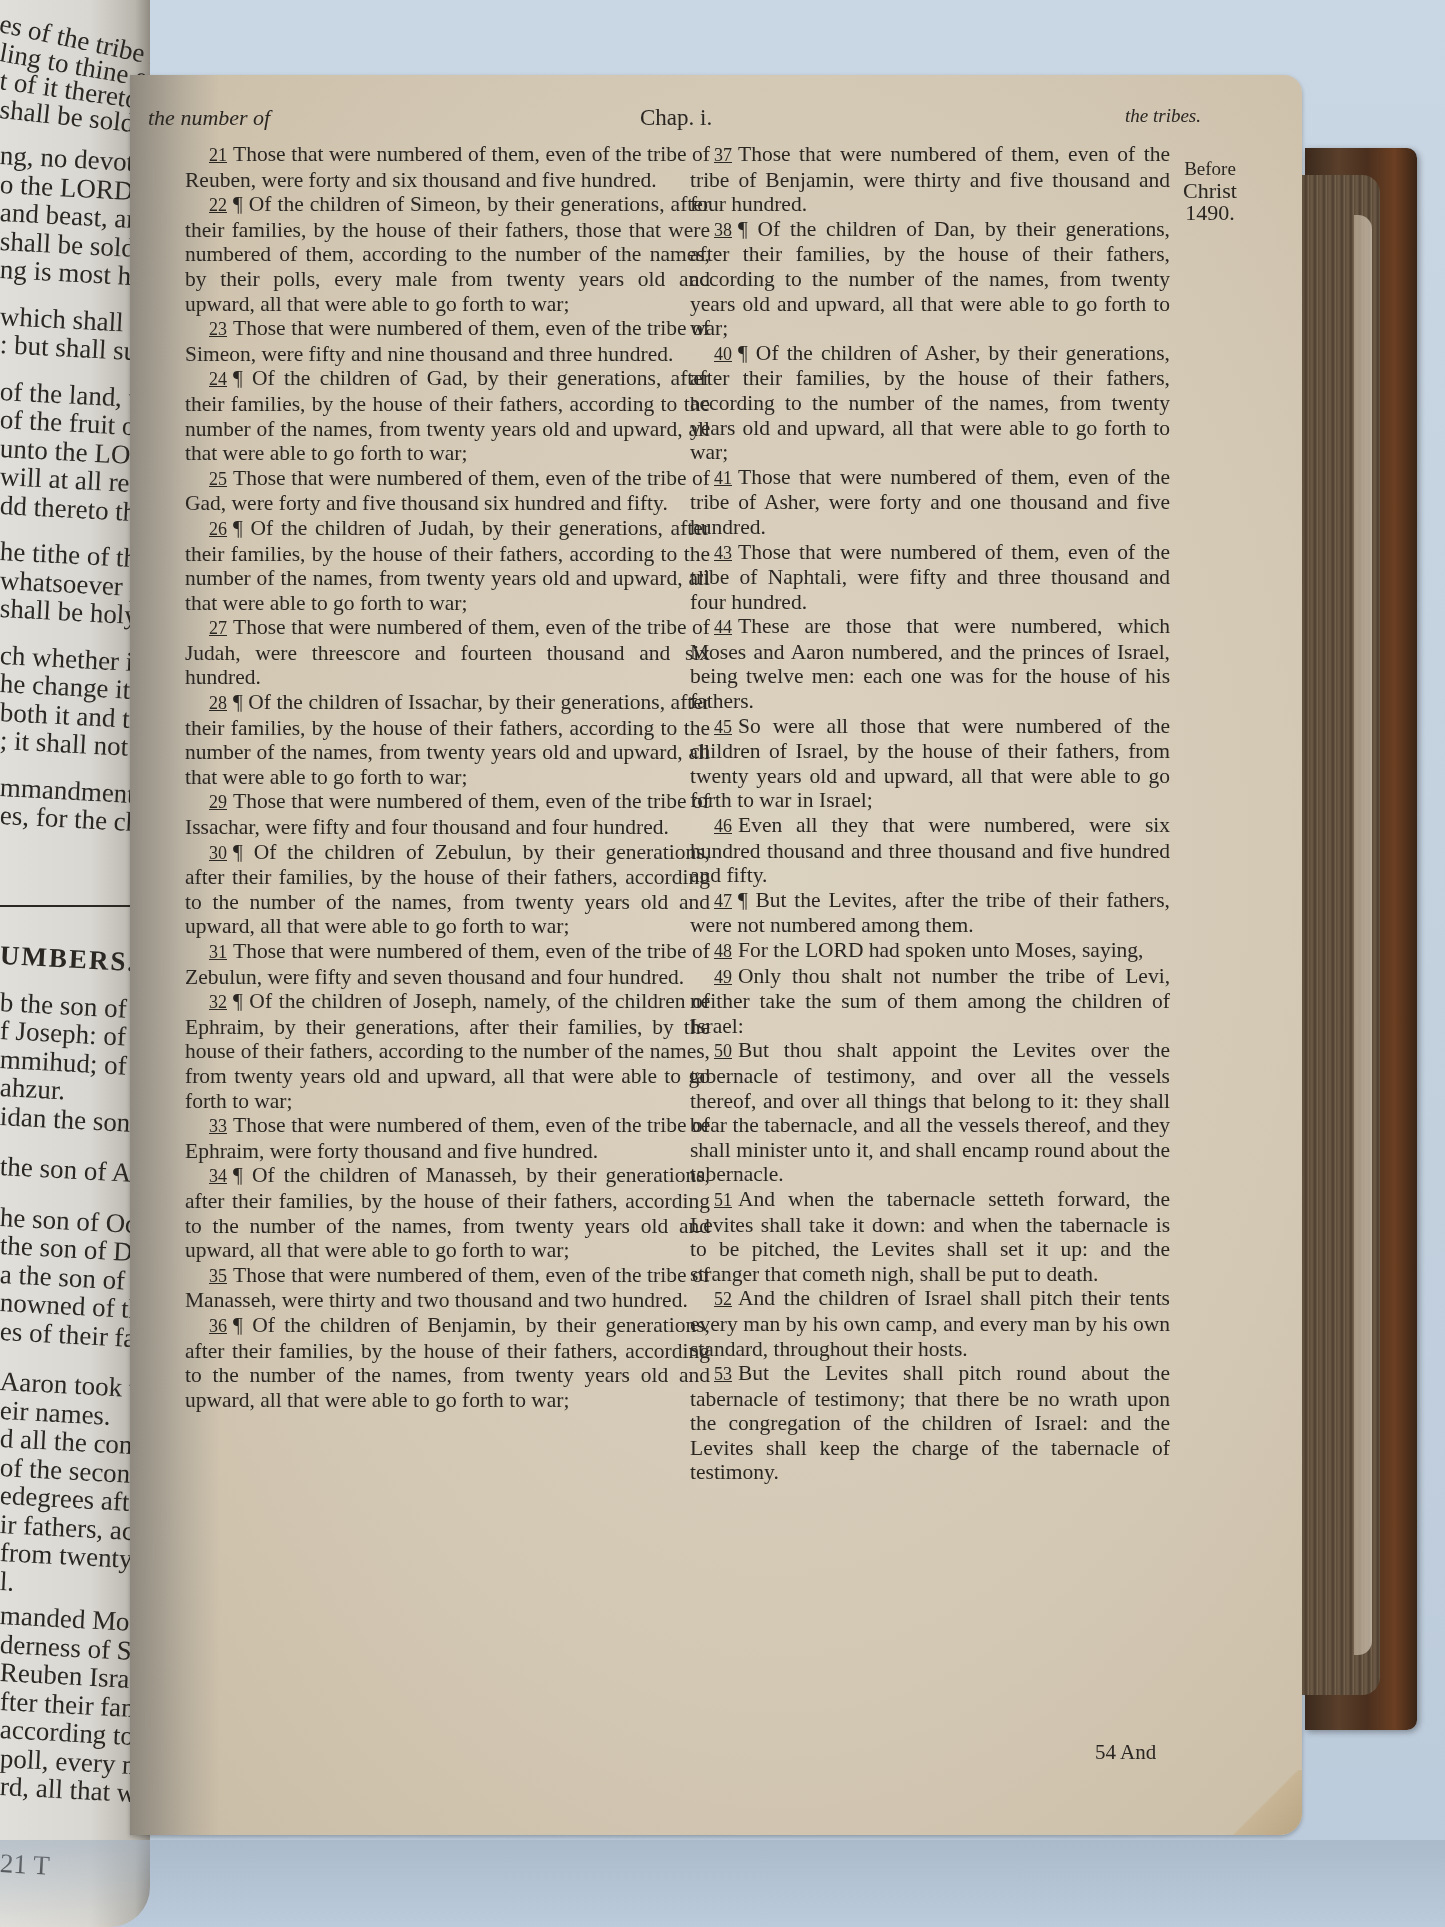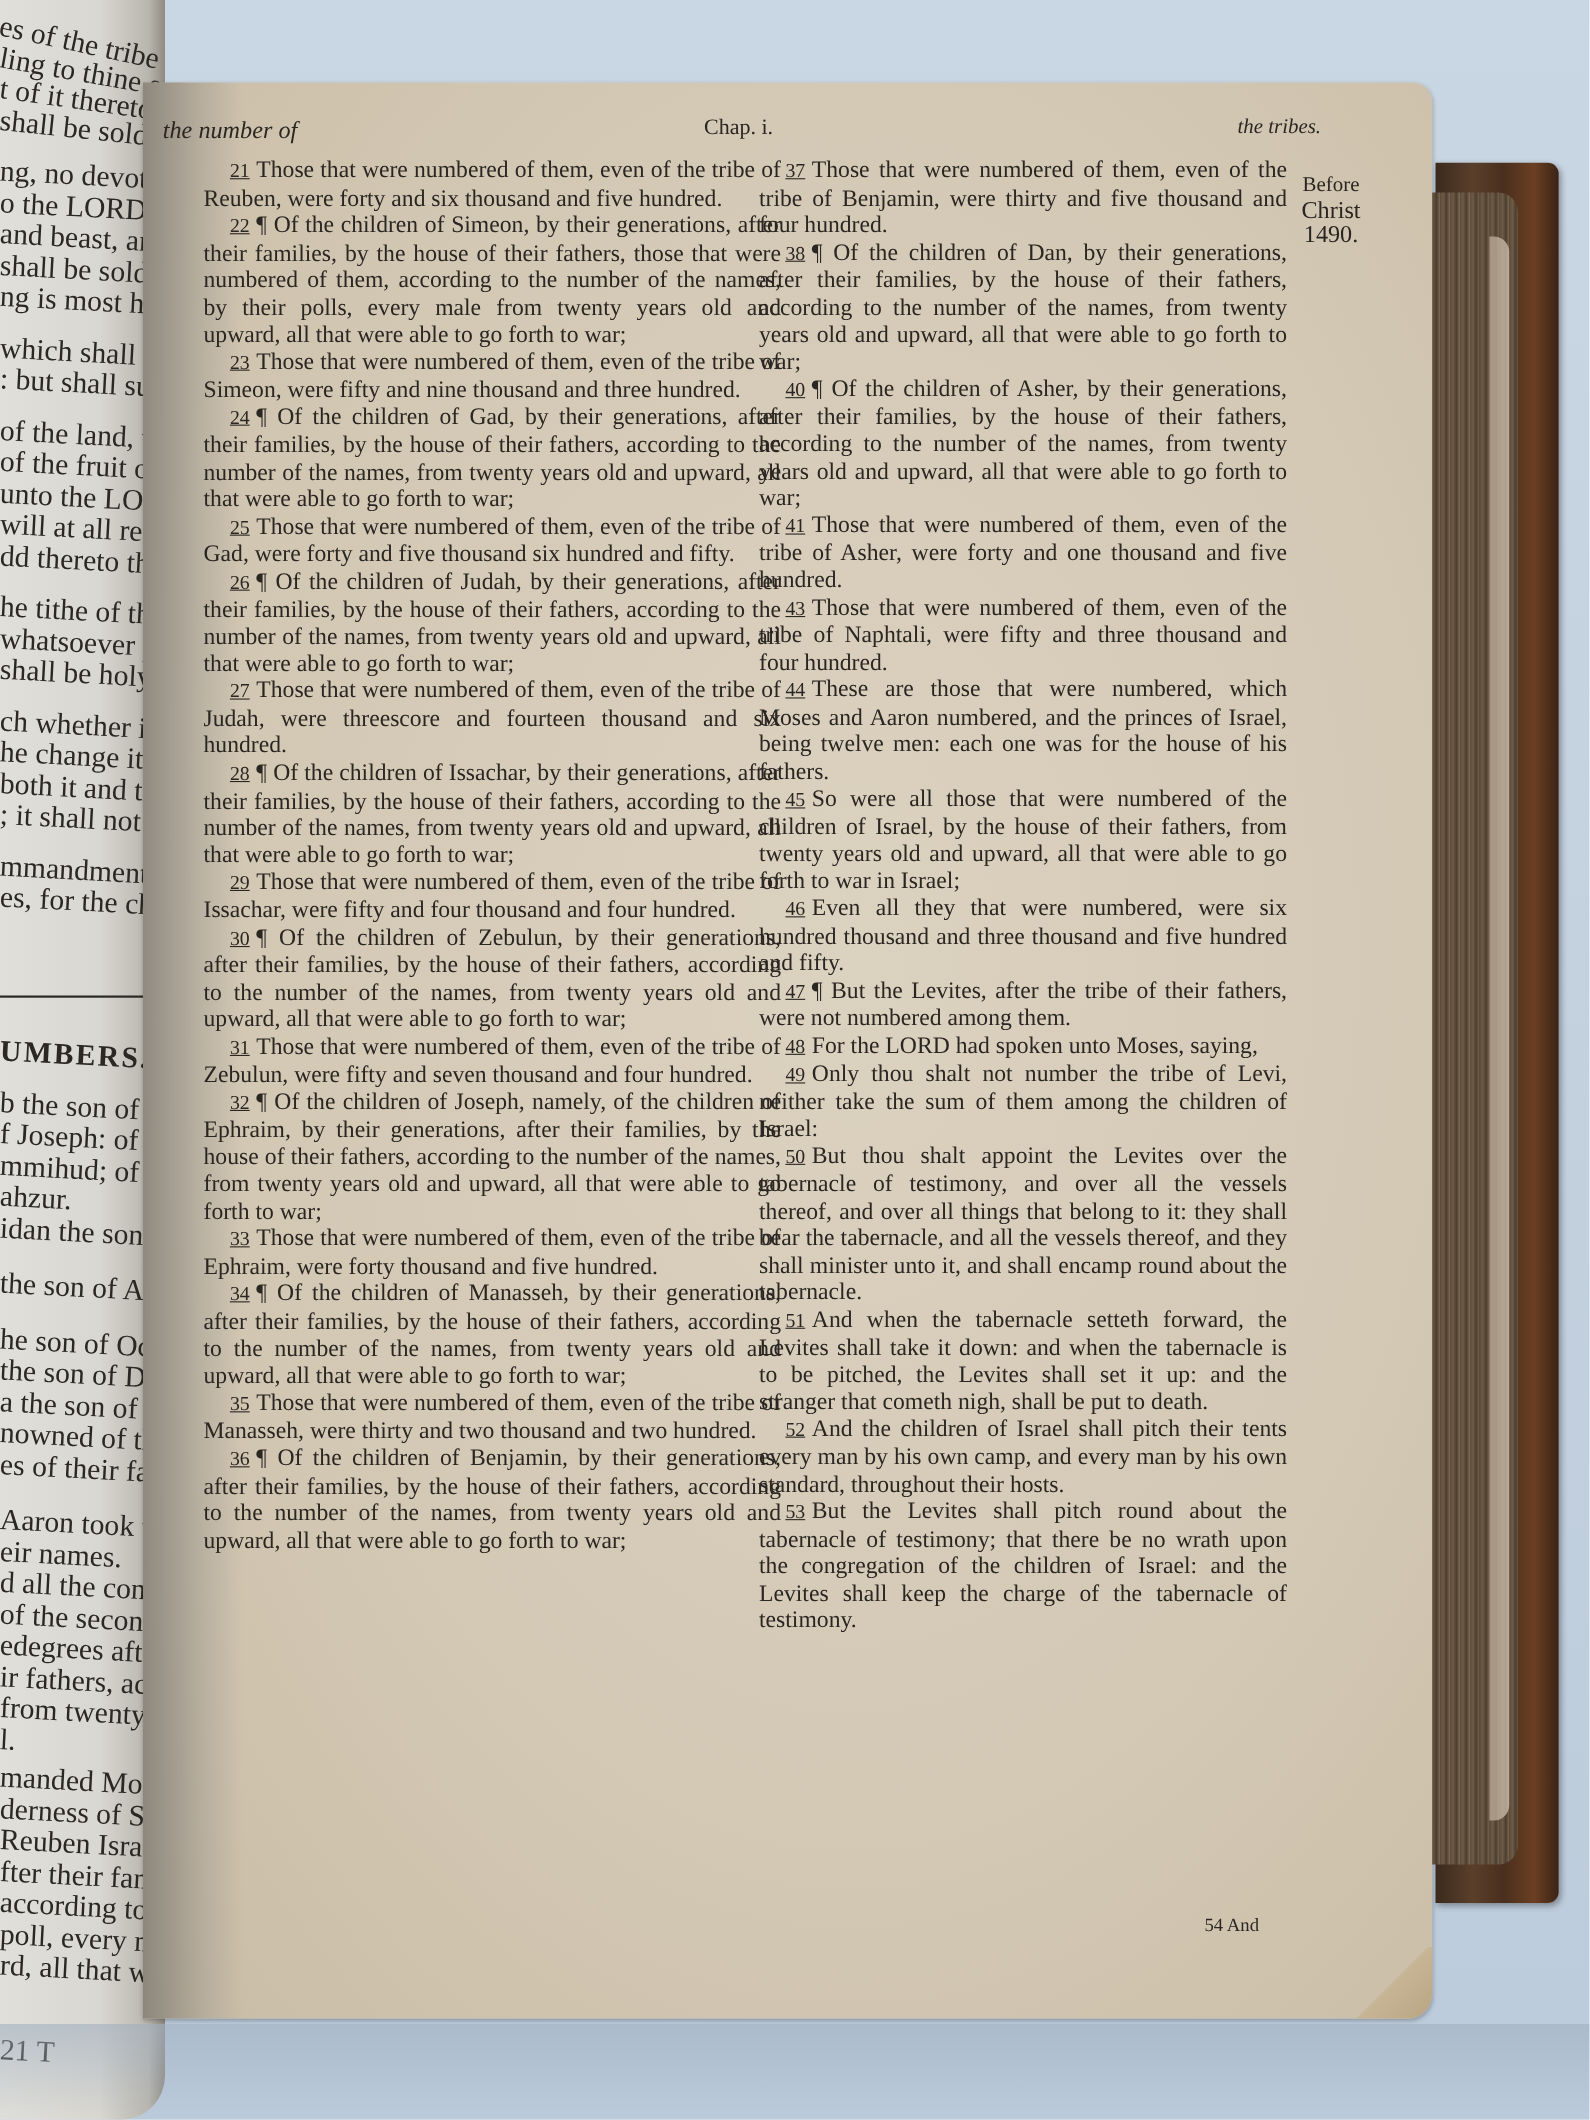--- a/index.html
+++ b/index.html
@@ -50,34 +50,34 @@
     overflow:hidden;
   }
   .left-page .ln {
     position:absolute; left:0; white-space:nowrap; font-size:27px; color:#2b2824;
     transform-origin:left center;
   }
   .left-page .rule { position:absolute; left:0; width:142px; height:2px; background:#2b2824; top:905px; }
 
   .running-head { position:absolute; top:105px; font-size:22px; }
   .rh-left  { left:148px; font-style:italic; }
-  .rh-center{ left:640px; font-size:20px; }
+  .rh-center{ left:640px; font-size:23px; }
   .rh-right { left:1125px; font-style:italic; font-size:19px; }
   .margin-note { position:absolute; left:1175px; top:158px; width:70px; text-align:center; font-size:19px; line-height:22px; }
   .margin-note .big { font-size:22px; }
 
   .col {
     position:absolute; top:142px; width:525px;
     font-size:21.5px; line-height:24.6px; text-align:justify;
   }
   .col-left  { left:185px; }
   .col-right { left:690px; width:480px; }
   .verse { margin:0; text-indent:24px; }
   .verse .num { font-size:18px; margin-right:6px;text-decoration:underline; }
-  .catchword { position:absolute; left:1095px; top:1740px; font-size:17px; }
+  .catchword { position:absolute; left:1095px; top:1740px; font-size:21px; }
   .bottom-shadow { position:absolute; left:0; top:1840px; width:1445px; height:87px;
     background: linear-gradient(180deg, rgba(160,175,192,0.6), rgba(188,203,219,0)); }
 </style>
 </head>
 <body>
 
 <div class="left-page" id="leftpage">
   <div class="rule"></div>
 <div class="ln" style="top: 8px; font-weight: normal; letter-spacing: 0px; transform: rotate(12deg);">es of the tribe may b</div>
     <div class="ln" style="top: 36.5px; font-weight: normal; letter-spacing: 0px; transform: rotate(10deg);">ling to thine estim</div>

